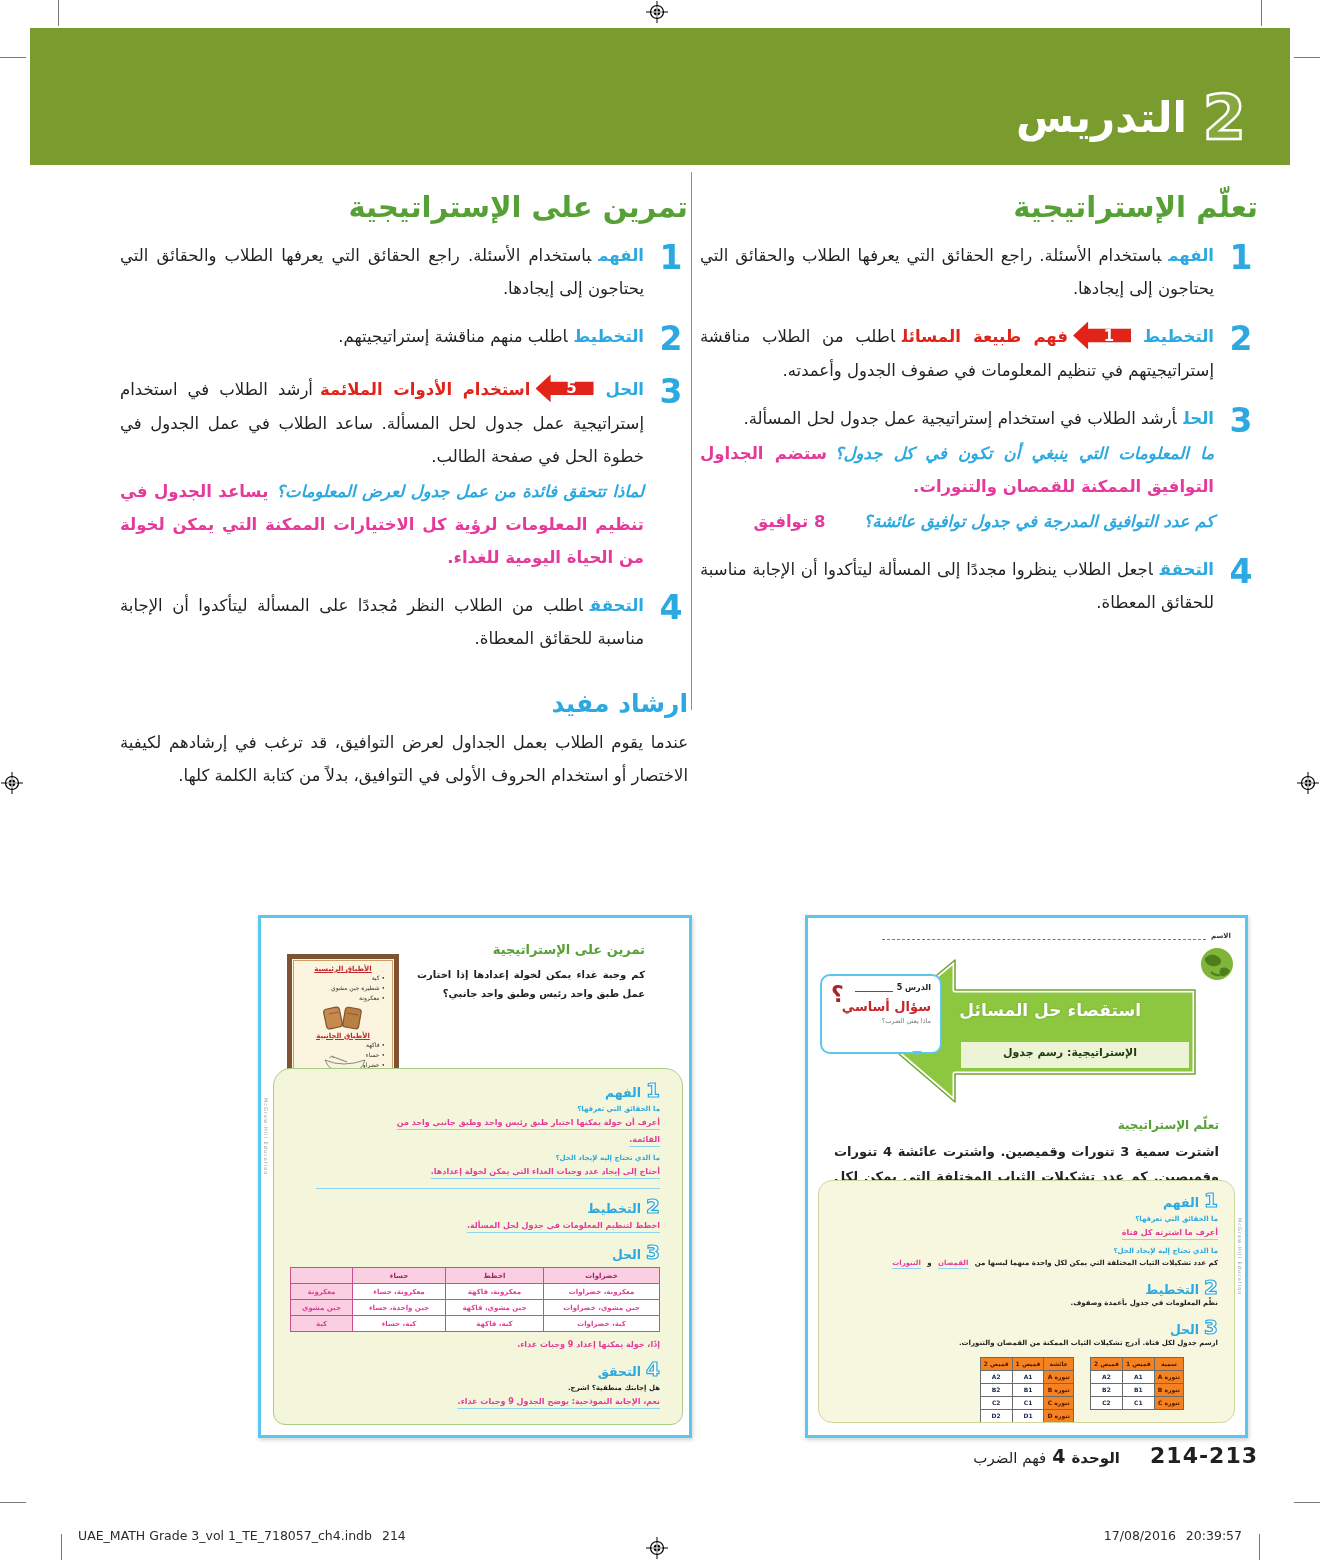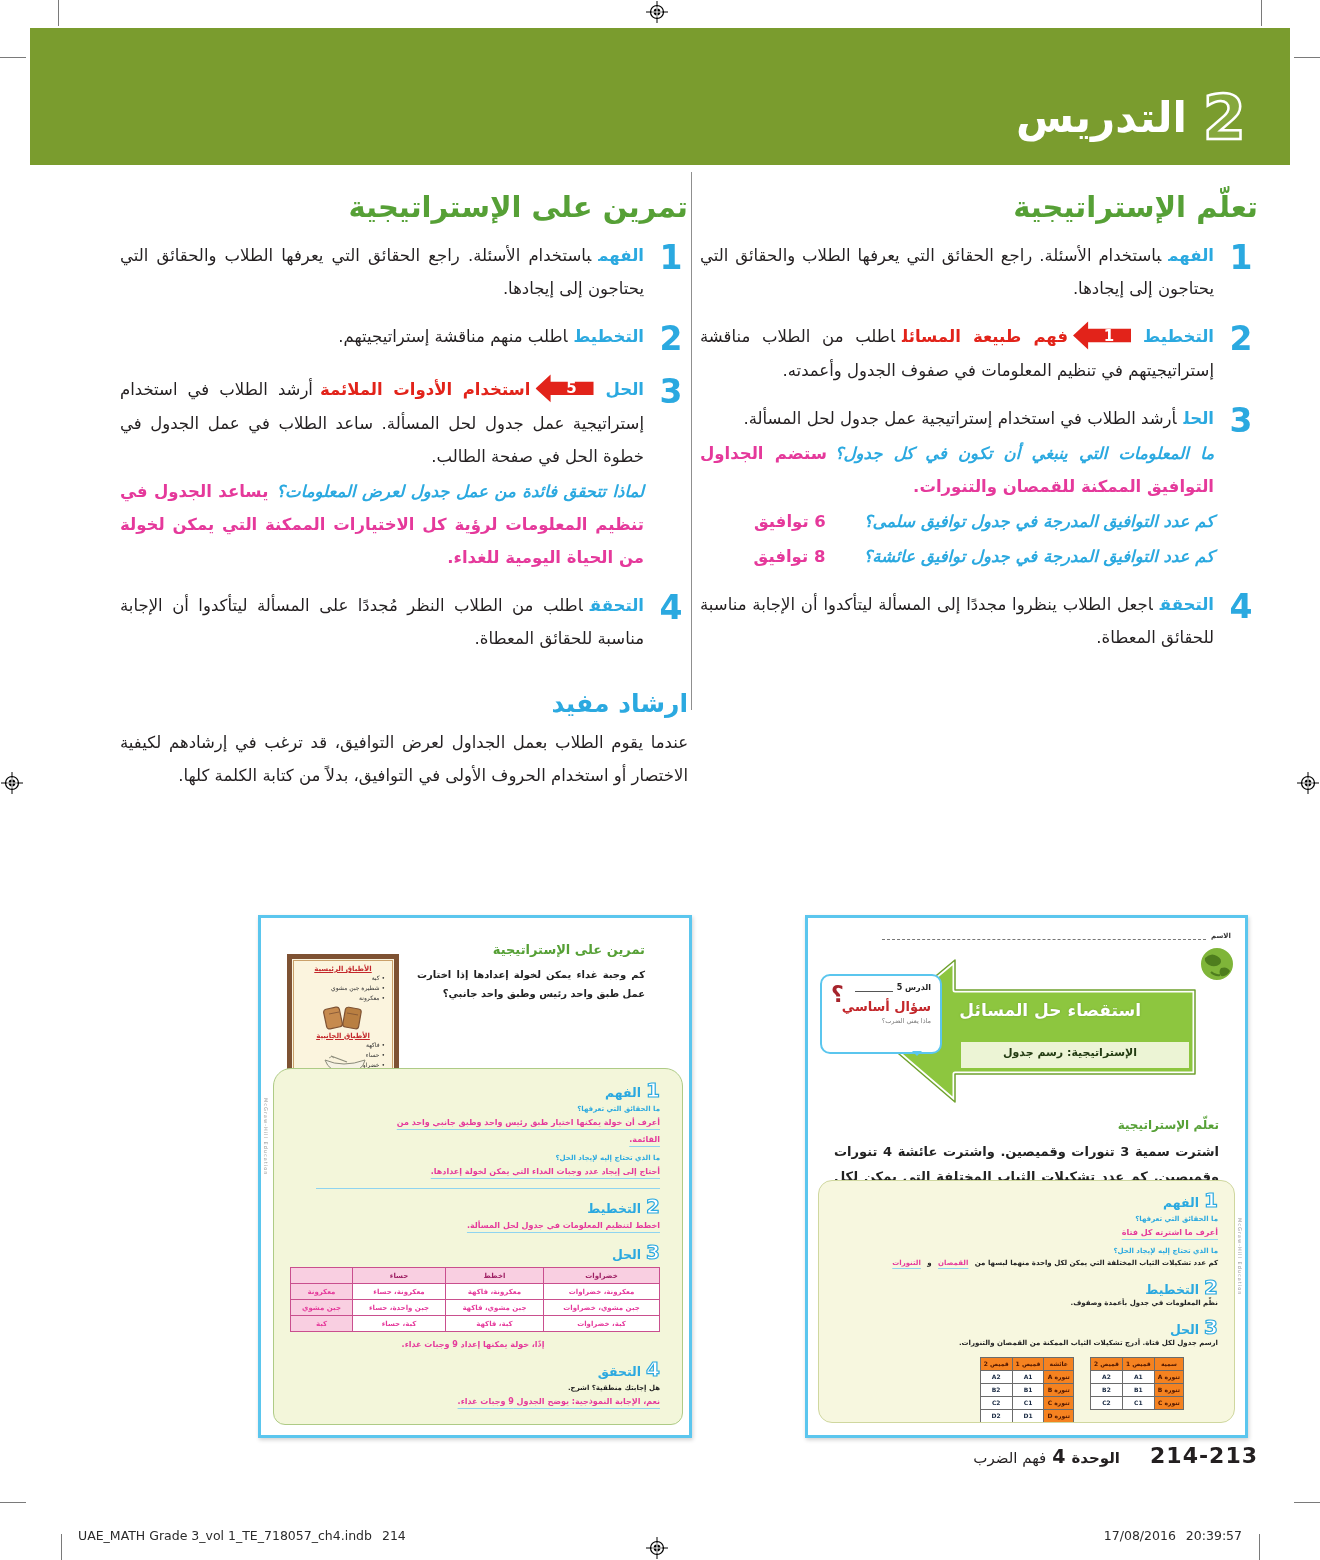--- a/index.html
+++ b/index.html
@@ -46,21 +46,21 @@
   #thumb-right { left:805px; width:443px; }
   .v-text { position:absolute; writing-mode:vertical-rl; font-size:5px; color:#9a9a9a; letter-spacing:1px; }
 
   .t-num { font-size:20px; font-weight:bold; color:#fff; -webkit-text-stroke:1.2px #2BA9E0; line-height:1; }
   .t-label { font-size:12.5px; font-weight:bold; color:#2BA9E0; }
   .t-step { display:flex; align-items:baseline; gap:5px; margin-top:7px; }
   .t-q { font-size:7px; font-weight:bold; color:#2BA9E0; margin-top:5px; }
   .t-black { font-size:7px; font-weight:bold; color:#222; line-height:1.9; }
   .t-a { font-size:8px; font-weight:bold; color:#E5399B; line-height:2.1; margin-top:2px;
          text-decoration:underline; text-decoration-color:#8FD4F0; text-decoration-thickness:1px; text-underline-offset:4px; }
-  .t-pink { font-size:8px; font-weight:bold; color:#E5399B; line-height:1.9;text-align:center; }
+  .t-pink { font-size:8px; font-weight:bold; color:#E5399B; line-height:1.9; }
   .blank-line { border-bottom:1px solid #8FD4F0; height:9px; margin-left:4px; }
   .fill { color:#E5399B; font-weight:bold; text-decoration:underline; text-decoration-color:#8FD4F0; text-underline-offset:3px; padding:0 4px; }
 
   
   .tl-heading { position:absolute; top:24px; right:44px; font-size:13px; font-weight:bold; color:#56A036; }
   .tl-problem { position:absolute; top:47px; right:44px; width:228px; font-size:10px; font-weight:bold; line-height:1.9; color:#222; text-align:justify; }
   .menu-card { position:absolute; top:36px; left:26px; width:112px; height:146px; background:#FBF4DE;
     border:5px solid #7E5233; outline:1px solid #caa06a; outline-offset:-7px; padding:6px 5px 2px; }
   .menu-title { color:#C3272B; font-weight:bold; font-size:7px; text-align:center; text-decoration:underline; }
   .menu-item { font-size:6px; color:#333; line-height:1.7; padding-right:4px; }
@@ -187,23 +187,20 @@
       <span class="step-label">التخطيط</span><span class="badge-arrow">1</span><span class="red-label">فهم طبيعة المسائل</span><span>اطلب من الطلاب مناقشة إستراتيجيتهم في تنظيم المعلومات في صفوف الجدول وأعمدته.</span>
     </div>
   </div>
 
   <div class="step">
     <div class="step-num">3</div>
     <div class="step-body">
       <span class="step-label">الحل</span><span>أرشد الطلاب في استخدام إستراتيجية عمل جدول لحل المسألة.</span>
       <div class="qa-line">
         <span class="q">ما المعلومات التي ينبغي أن تكون في كل جدول؟</span><span class="a">ستضم الجداول التوافيق الممكنة للقمصان والتنورات.</span>
-      </div>
-      <div class="qa-line">
-        <span class="q">كم عدد التوافيق المدرجة في جدول توافيق سلمى؟</span><span class="a a-gap">6 توافيق</span>
       </div>
       <div class="qa-line">
         <span class="q">كم عدد التوافيق المدرجة في جدول توافيق عائشة؟</span><span class="a a-gap">8 توافيق</span>
       </div>
     </div>
   </div>
 
   <div class="step">
     <div class="step-num">4</div>
     <div class="step-body">

